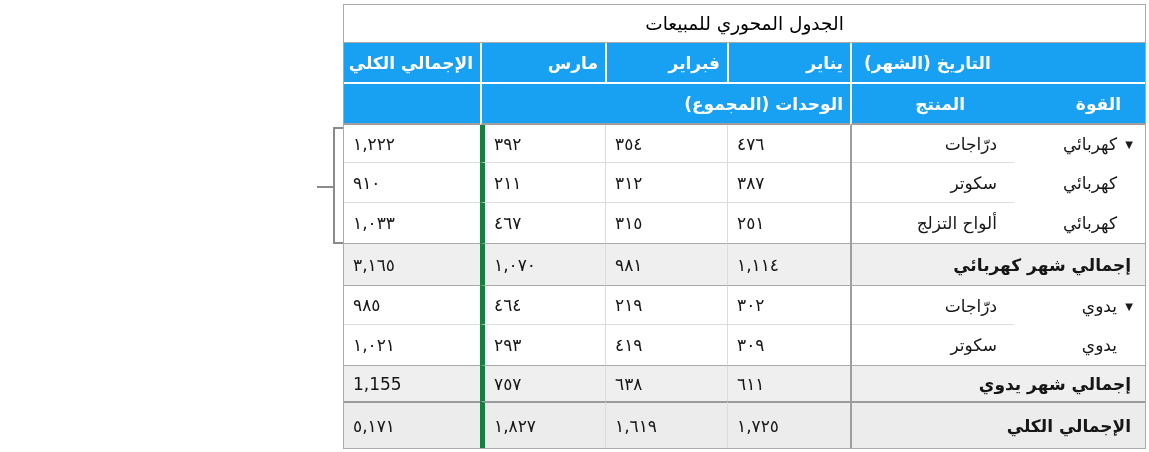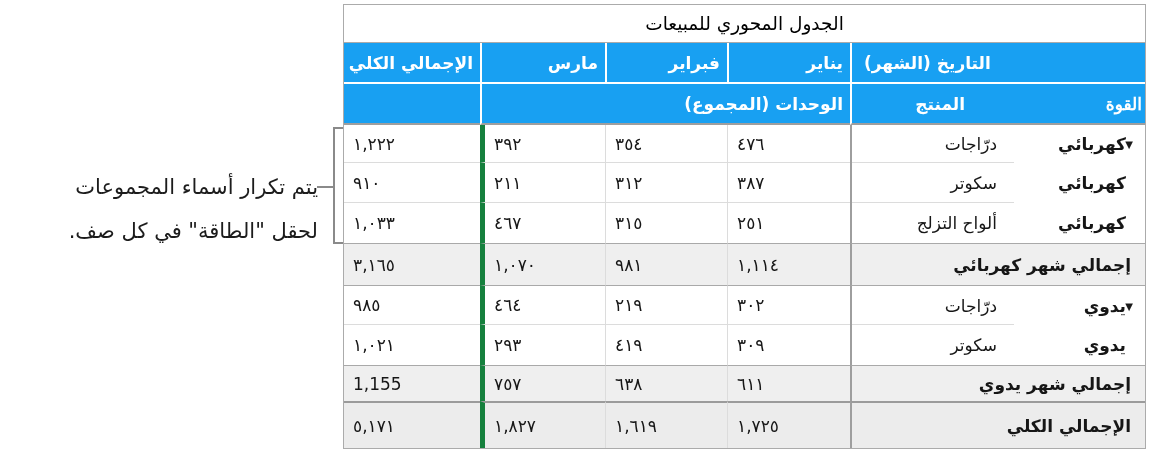--- a/index.html
+++ b/index.html
@@ -51,31 +51,31 @@
     display:flex; align-items:center;
   }
   .blue.cl, .blue.cj, .blue.cf, .blue.cm, .blue.cmerge { border-left:2px solid #fff; }
   .hr1 .blue { border-bottom:2px solid #fff; }
   .hr2 .blue { border-bottom:2px solid #9e9e9e; }
   .h-right { justify-content:flex-start; padding-right:7px; } 
   .h-left  { justify-content:flex-end;  padding-left:12px; }  
   .cmerge  { grid-column:span 3; }
 
   
-  .power-h   { position:absolute; right:3px;   top:50%; transform:translateY(-50%);font-family:Liberation Serif, serif; }
+  .power-h   { position:absolute; right:24px;   top:50%; transform:translateY(-50%); }
   .product-h { position:absolute; right:180px; top:50%; transform:translateY(-50%); }
 
   
   .num {
     direction:ltr; display:flex; align-items:center;
     justify-content:flex-start; padding-left:9px;
   }
 
   
-  .power   { position:absolute; right:19px;  top:50%; transform:translateY(-50%);font-weight:bold; }
+  .power   { position:absolute; right:28px;  top:50%; transform:translateY(-50%); }
   .product { position:absolute; right:148px; top:50%; transform:translateY(-50%); }
   .tri     { position:absolute; right:12px;  top:50%; transform:translateY(-50%);
              font-size:10px; color:#1a1a1a; }
 
   
   .rule .num { border-bottom:1px solid #dcdcdc; }
   .rule .lc::after {
     content:""; position:absolute; left:0; bottom:0;
     width:162px; height:1px; background:#dcdcdc;
   }
@@ -87,24 +87,20 @@
             padding-right:14px; font-weight:bold;padding-left:44px; }
 
   
   .grandrow .c { background:#ececec; border-top:2px solid #9b9b9b; }
 </style>
 </head>
 <body>
 
 <div class="stage">
 
-  <div class="ann-text">
-    <div>يتم تكرار أسماء المجموعات</div>
-    <div>لحقل "الطاقة" في كل صف.</div>
-  </div>
   <div>
     <div class="br br-v"></div>
     <div class="br br-t"></div>
     <div class="br br-b"></div>
     <div class="br br-c"></div>
   </div>
 
   <div class="pivot">
 
     <div class="c title">الجدول المحوري للمبيعات</div>

